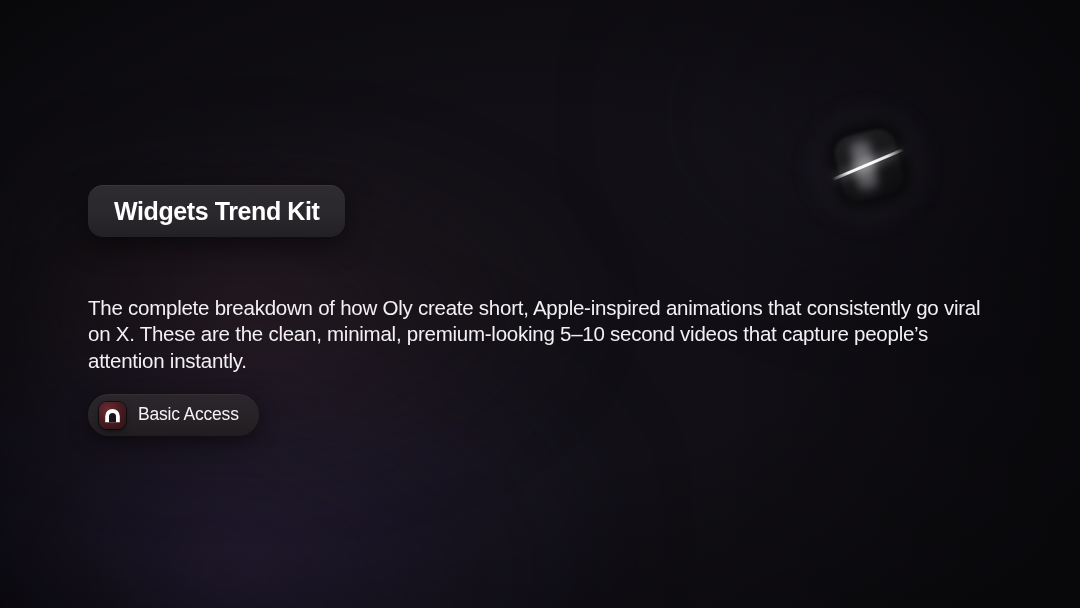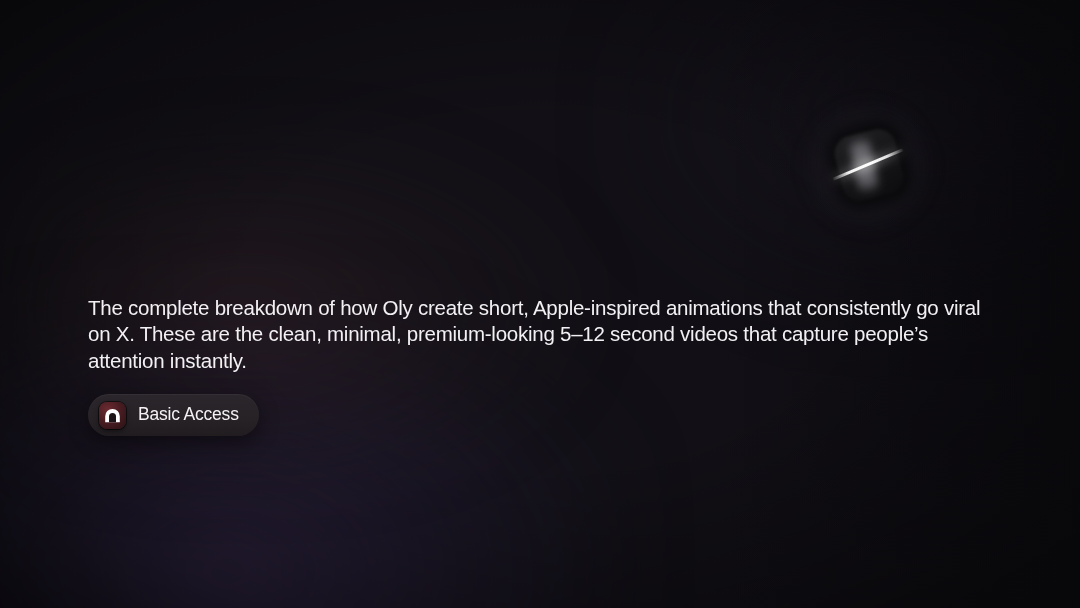--- a/index.html
+++ b/index.html
@@ -256,22 +256,25 @@
   <div class="x-badge-wrap">
     <div class="x-badge-halo"></div>
     <div class="x-badge"></div>
     <div class="x-blur-vert"></div>
     <div class="x-stroke-glow"></div>
     <div class="x-stroke"></div>
   </div>
 
   <div class="content">
 
-
-    <p class="description">The complete breakdown of how Oly create short, Apple-inspired animations that consistently go viral on X. These are the clean, minimal, premium-looking 5–12 second videos that capture people’s attention instantly.</p>
+    <div class="title-pill">
+      <span class="title-text">Widgets Trend Kit</span>
+    </div>
+
+    <p class="description">The complete breakdown of how Oly create short, Apple-inspired animations that consistently go viral on X. These are the clean, minimal, premium-looking 5–10 second videos that capture people’s attention instantly.</p>
 
     <div class="access-pill">
       <span class="access-icon">
         <svg width="27" height="27" viewBox="0 0 27 27" aria-hidden="true">
           <path d="M6.2 20.2 V14.2 a7.3 7.3 0 0 1 14.6 0 v6.0 Z" fill="#ffffff"></path>
           <path d="M10.0 20.2 V14.4 a3.5 3.5 0 0 1 7.0 0 v5.8 Z" fill="#1d1418"></path>
         </svg>
       </span>
       <span class="access-label">Basic Access</span>
     </div>

